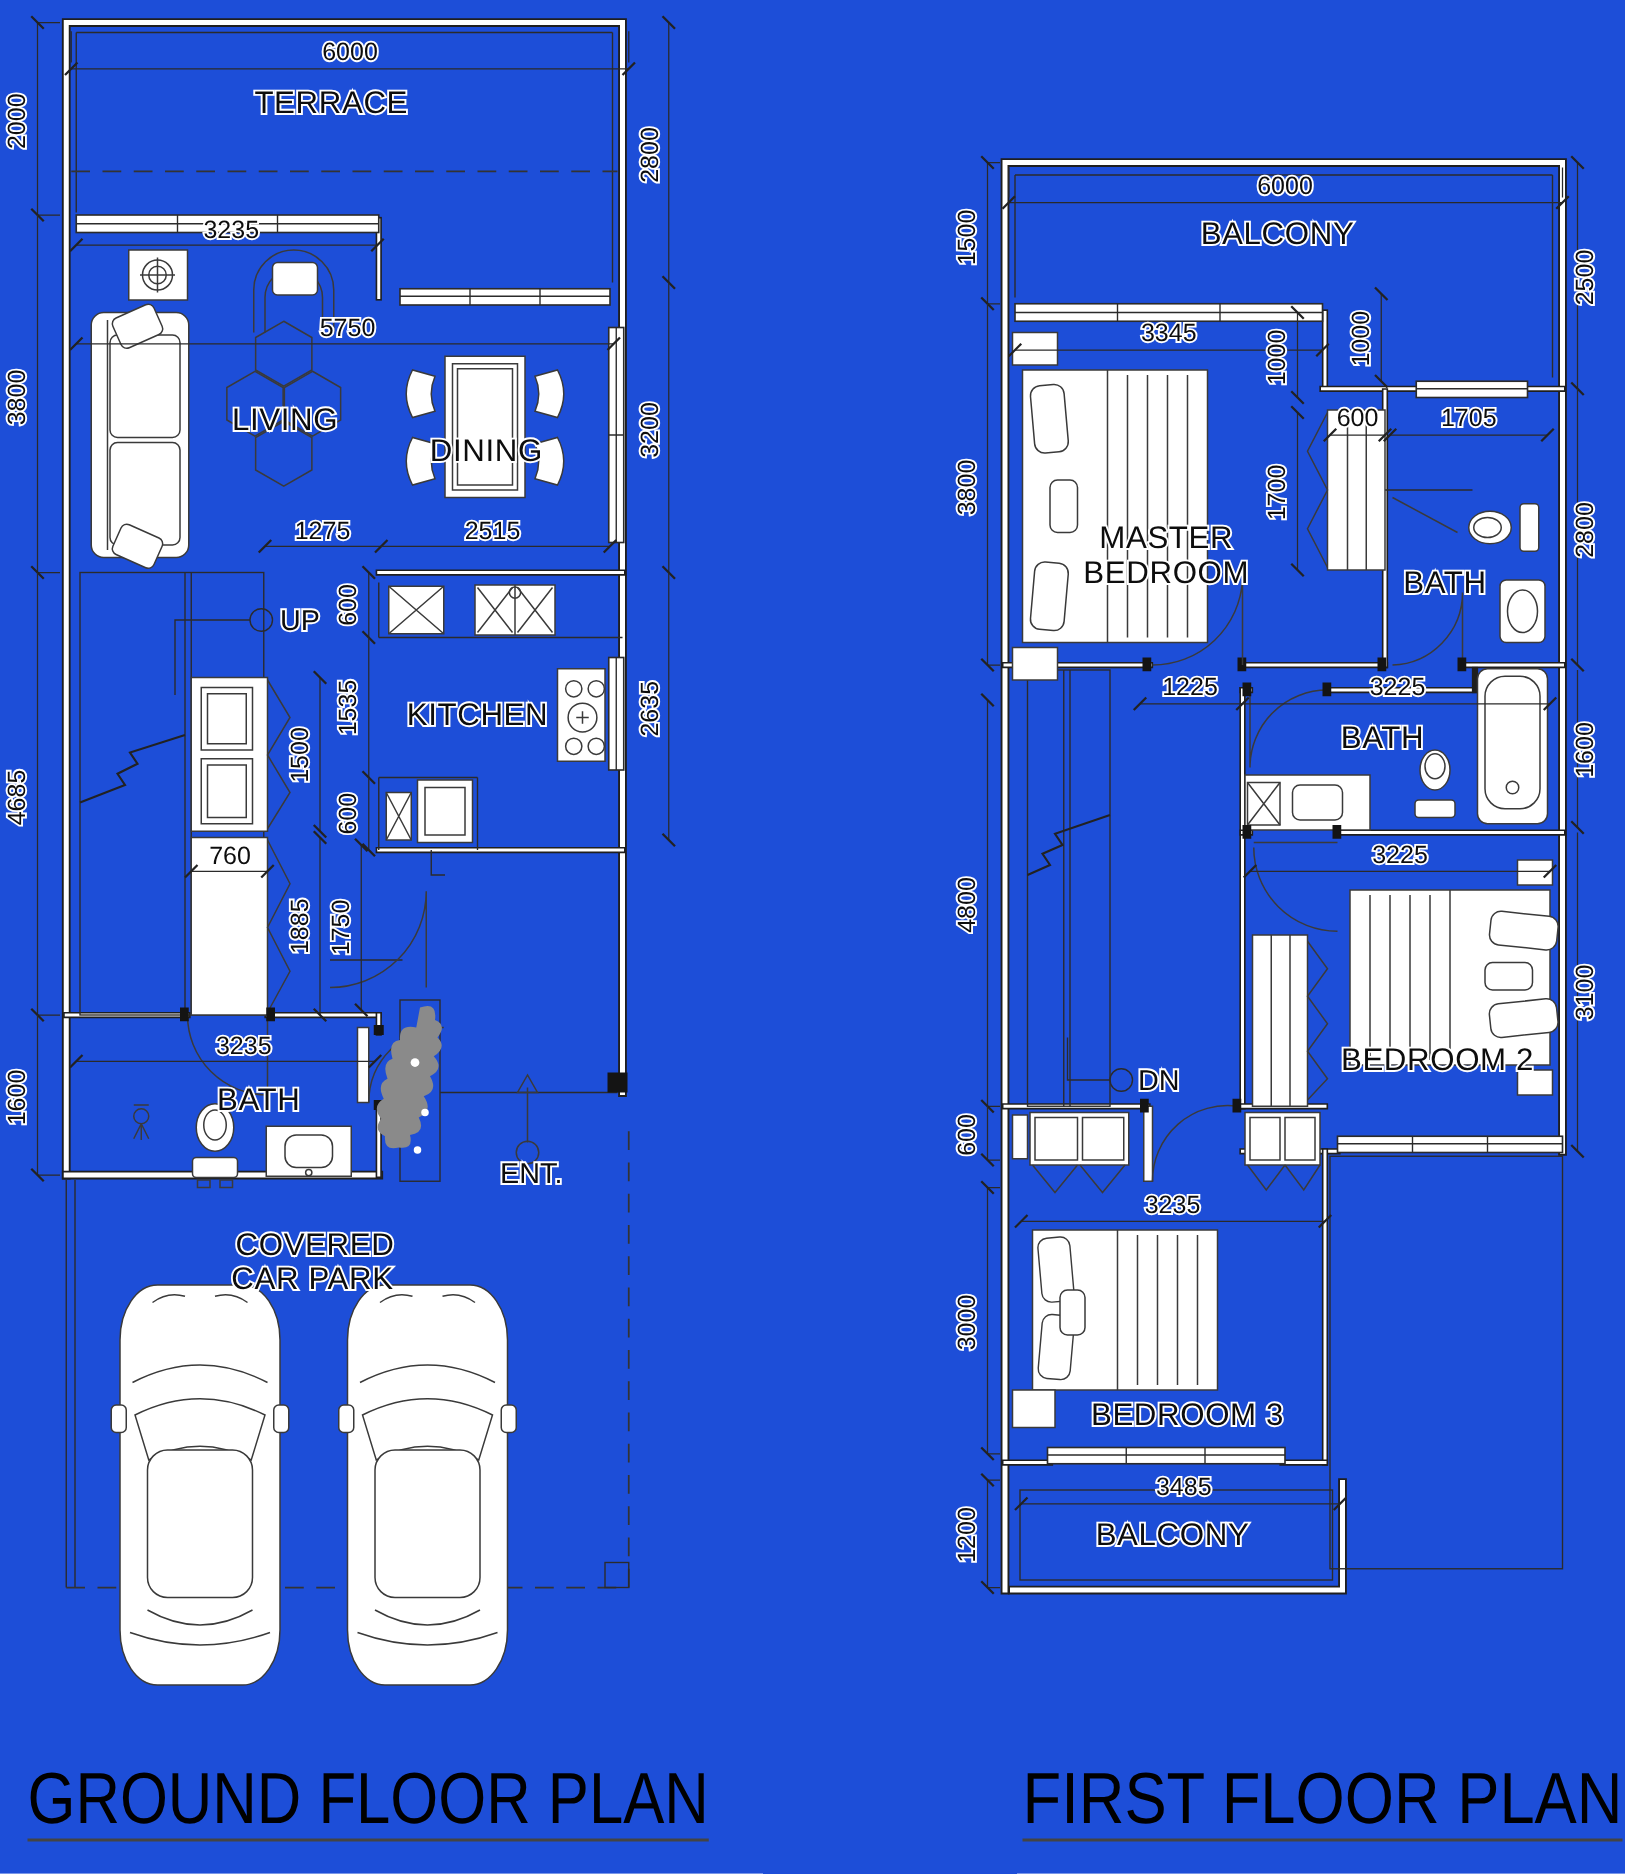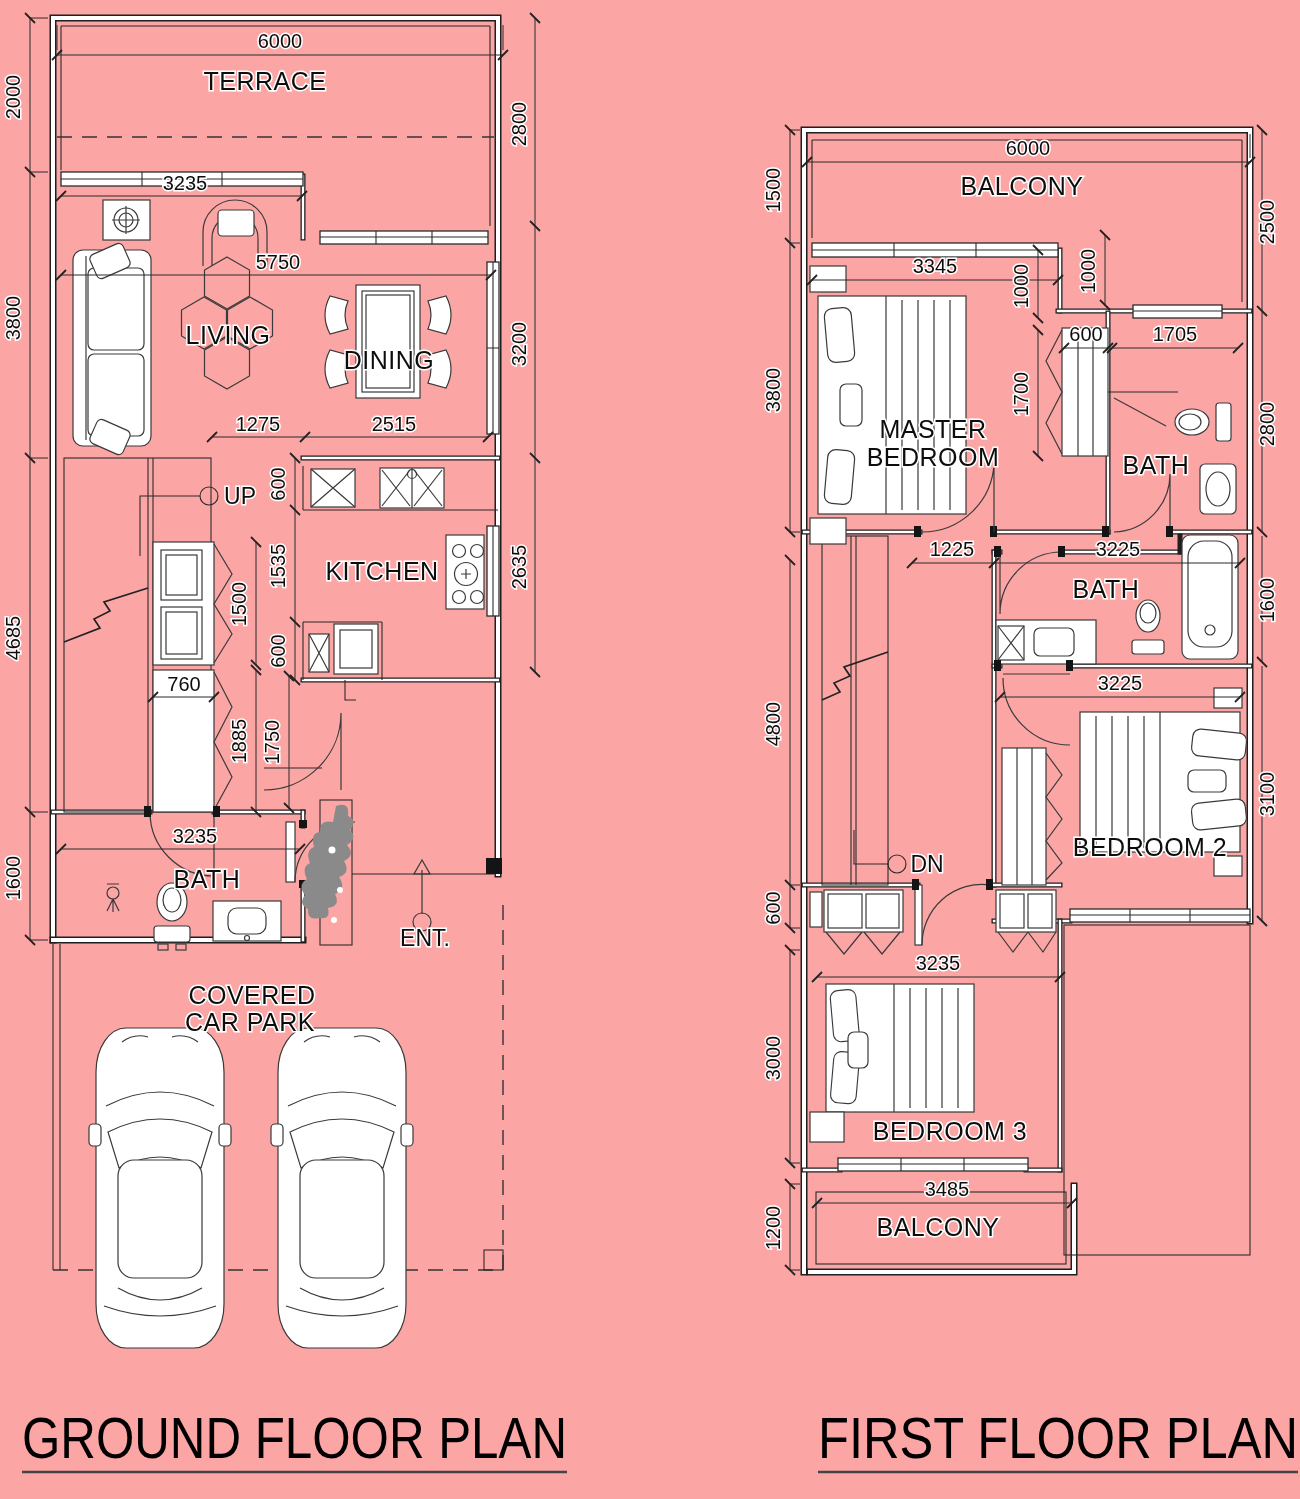--- a/index.html
+++ b/index.html
@@ -1,16 +1,16 @@
 <!DOCTYPE html>
 <html><head>
 <meta charset="utf-8">
 <style>
   html,body{margin:0;padding:0;background:#fff;}
-  #canvas{position:relative;width:1300px;height:1499px;background:#fca5a5;overflow:hidden;
+  #canvas{position:relative;width:1300px;height:1499px;background:#1d4ed8;overflow:hidden;
           font-family:"Liberation Sans", sans-serif;}
   svg{position:absolute;left:0;top:0;}
   
   .wall   {stroke:#1f1f1f;stroke-width:7;fill:none;stroke-linecap:square;}
   .wallin {stroke:#ffffff;stroke-width:4;fill:none;stroke-linecap:square;}
   .iwall  {stroke:#1f1f1f;stroke-width:5;fill:none;stroke-linecap:square;}
   .iwallin{stroke:#ffffff;stroke-width:2.4;fill:none;stroke-linecap:square;}
   .thin   {stroke:#2b2b2b;stroke-width:1.1;fill:none;}
   .med    {stroke:#222;stroke-width:1.7;fill:none;}
   .furn   {stroke:#3a3a3a;stroke-width:1.2;fill:#ffffff;}

